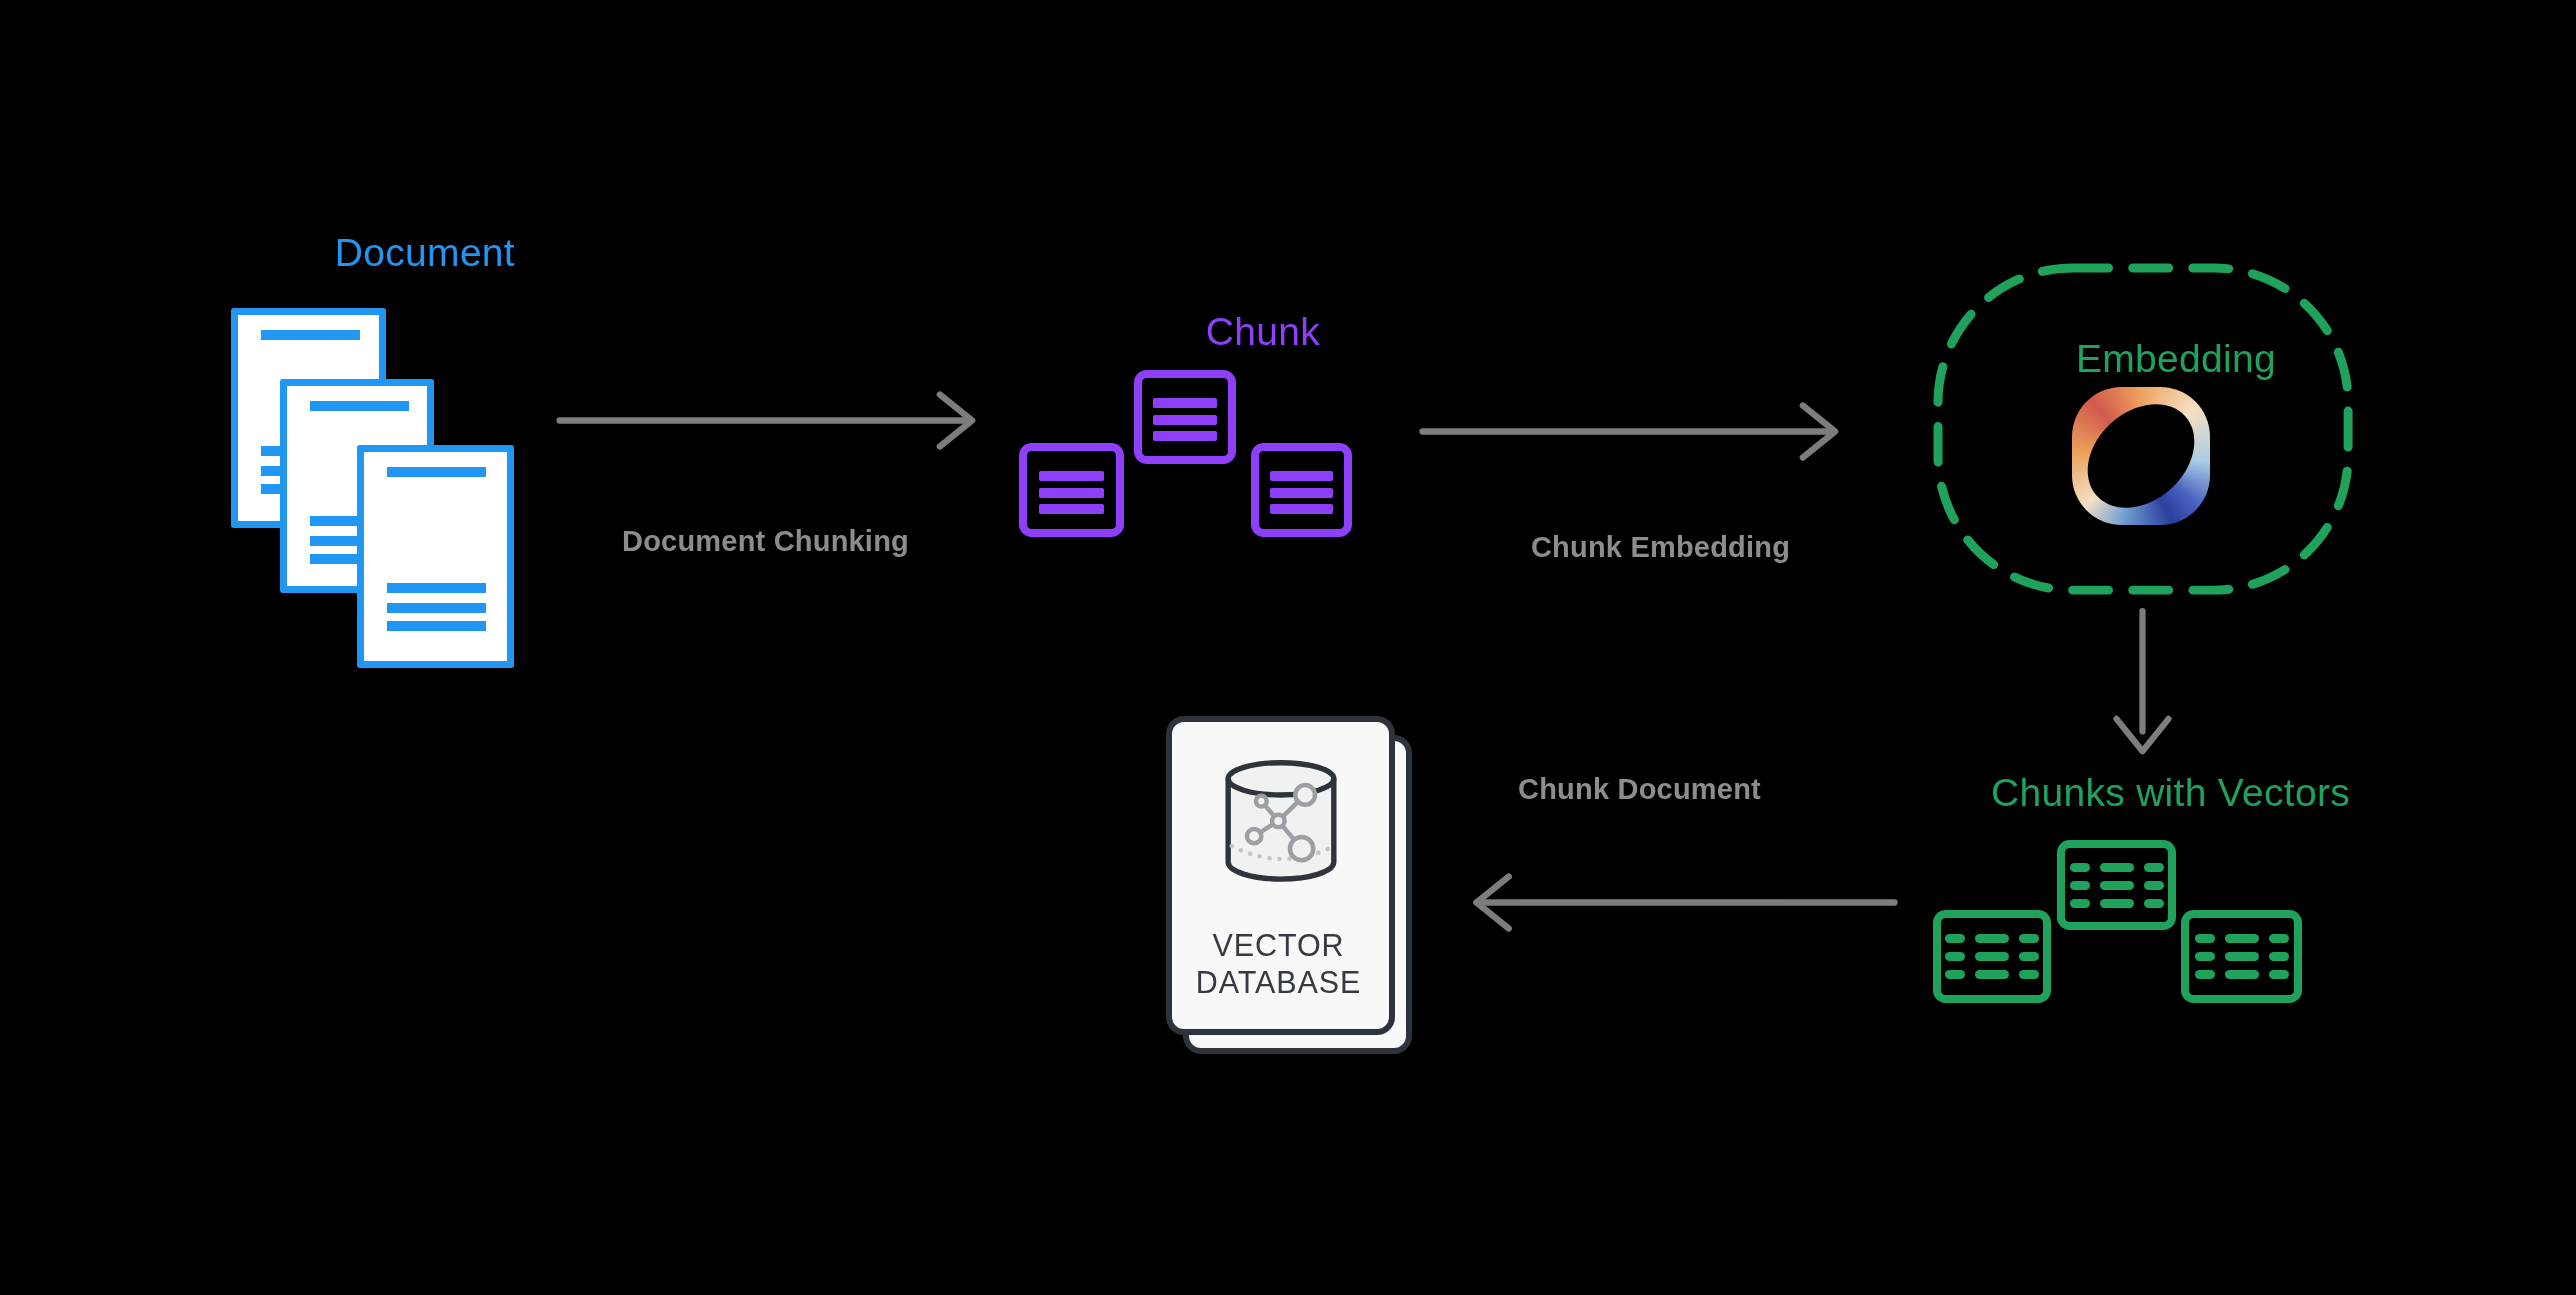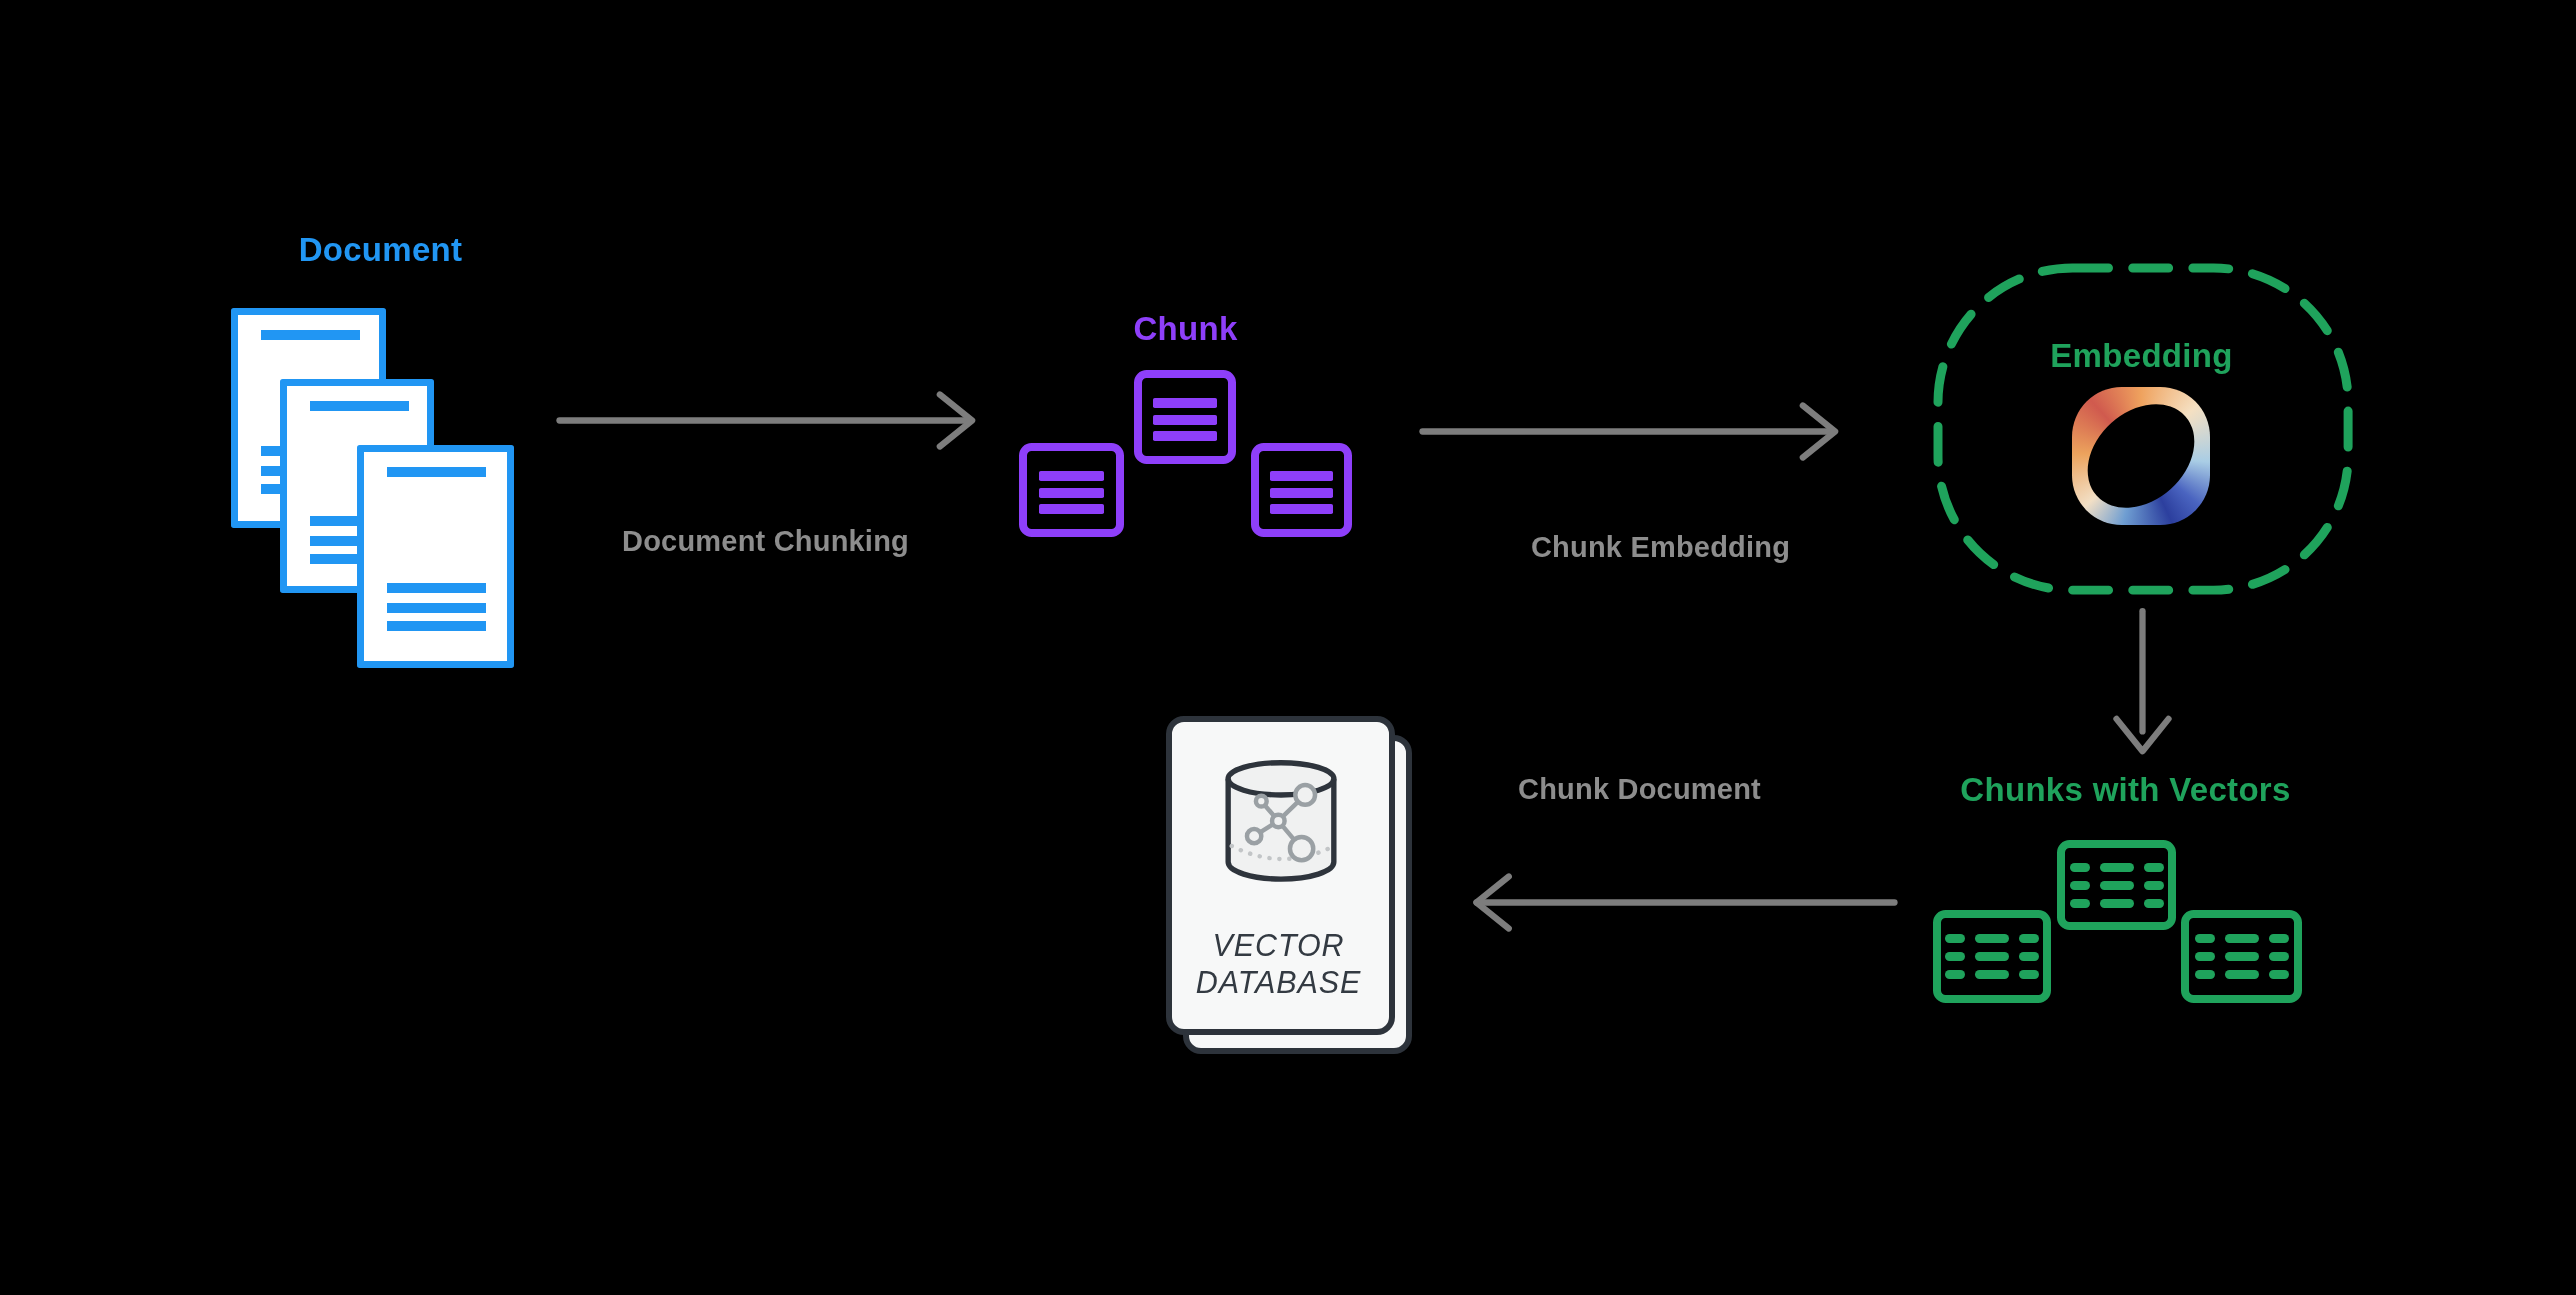--- a/index.html
+++ b/index.html
@@ -15,21 +15,21 @@
   }
   *{margin:0;padding:0;box-sizing:border-box}
   html,body{background:#000}
   body{
     width:2576px;height:1295px;position:relative;overflow:hidden;
     font-family:"Liberation Sans","DejaVu Sans",sans-serif;
   }
   .abs{position:absolute}
   
   .node-label{
-    position:absolute;text-align:center;font-size:33px;font-weight:700;
+    position:absolute;text-align:right;font-size:39px;font-weight:400;
     letter-spacing:0.3px;line-height:1.1;
   }
   .edge-label{
     position:absolute;text-align:center;font-size:29px;font-weight:700;
     color:var(--labelgray);letter-spacing:0.2px;line-height:1.1;
   }
   
   .doc{
     position:absolute;background:#fff;border:7.2px solid var(--blue);
     border-radius:2.7px;
@@ -72,21 +72,21 @@
     position:absolute;left:50%;top:50%;width:119px;height:89px;background:#000;
     border-radius:50%;transform:translate(-50%,-50%) rotate(-42deg);
   }
   
   .db-card{
     position:absolute;width:229px;height:319px;background:var(--cardfill);
     border:6.3px solid var(--cardborder);border-radius:18px;
   }
   .db-text{
     position:absolute;left:0;right:4px;top:205px;text-align:center;
-    font-style:italic;font-size:30.5px;font-weight:500;line-height:37px;
+    font-size:30.5px;font-weight:500;line-height:37px;
     color:var(--cardtext);letter-spacing:0.9px;
   }
 </style>
 </head>
 <body>
 
 <div class="abs">
   <div class="node-label" style="left:246px;top:232px;width:269px;color:var(--blue)">Document</div>
 
   <div class="abs">

